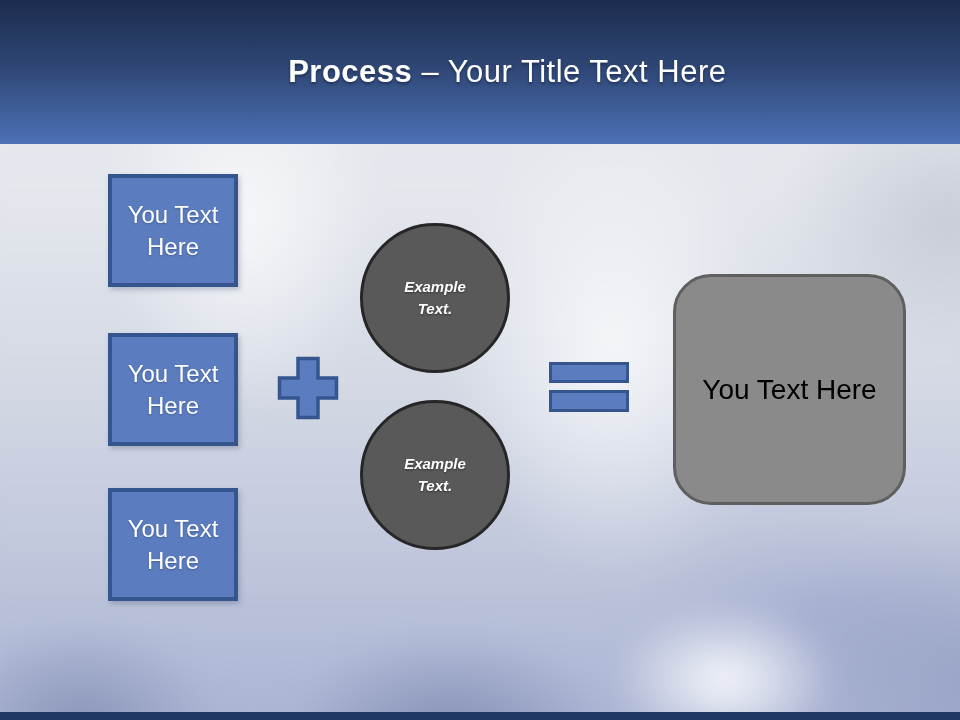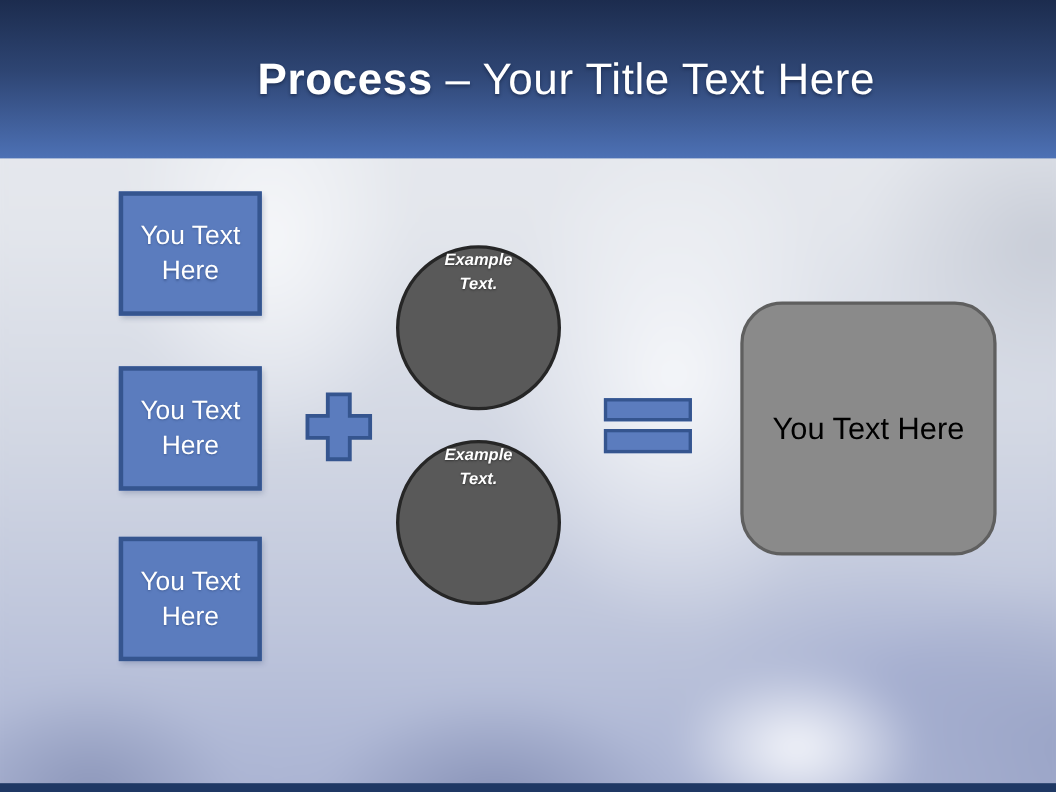--- a/index.html
+++ b/index.html
@@ -30,21 +30,21 @@
   }
 
   
   .header {
     position: absolute; left: 0; top: 0; width: 960px; height: 144px;
     background: linear-gradient(180deg, var(--header-top) 0%, #2e4573 45%, var(--header-bottom) 100%);
     display: flex; align-items: center; justify-content: center;
   }
   .title {
     color: var(--title-color);
-    font-size: 40px;
+    font-size: 31px;
     letter-spacing: 0.5px;
     text-shadow: 0 2px 3px rgba(8,18,40,0.45);
     white-space: pre;
   }
   .title .bold { font-weight: bold; }
 
   
   .footer-bar {
     position: absolute; left: 0; bottom: 0; width: 960px; height: 8px;
     background: var(--footer-bar);
@@ -81,21 +81,21 @@
   .equals-bar.e1 { top: 362px; height: 21px; }
   .equals-bar.e2 { top: 390px; height: 22px; }
 
   
   .example-circle {
     position: absolute; left: 360px; width: 150px; height: 150px;
     box-sizing: border-box;
     background: var(--circle-fill);
     border: 3px solid var(--circle-border);
     border-radius: 50%;
-    display: flex; align-items: flex-start; justify-content: center;
+    display: flex; align-items: center; justify-content: center;
     text-align: center;
     color: #fff;
     font-size: 15px; font-weight: bold; font-style: italic;
     line-height: 1.45;
     text-shadow: 0 1px 2px rgba(0,0,0,0.45);
   }
   .example-circle.c1 { top: 223px; }
   .example-circle.c2 { top: 400px; }
   .example-circle .lbl { width: 88px; }
 

